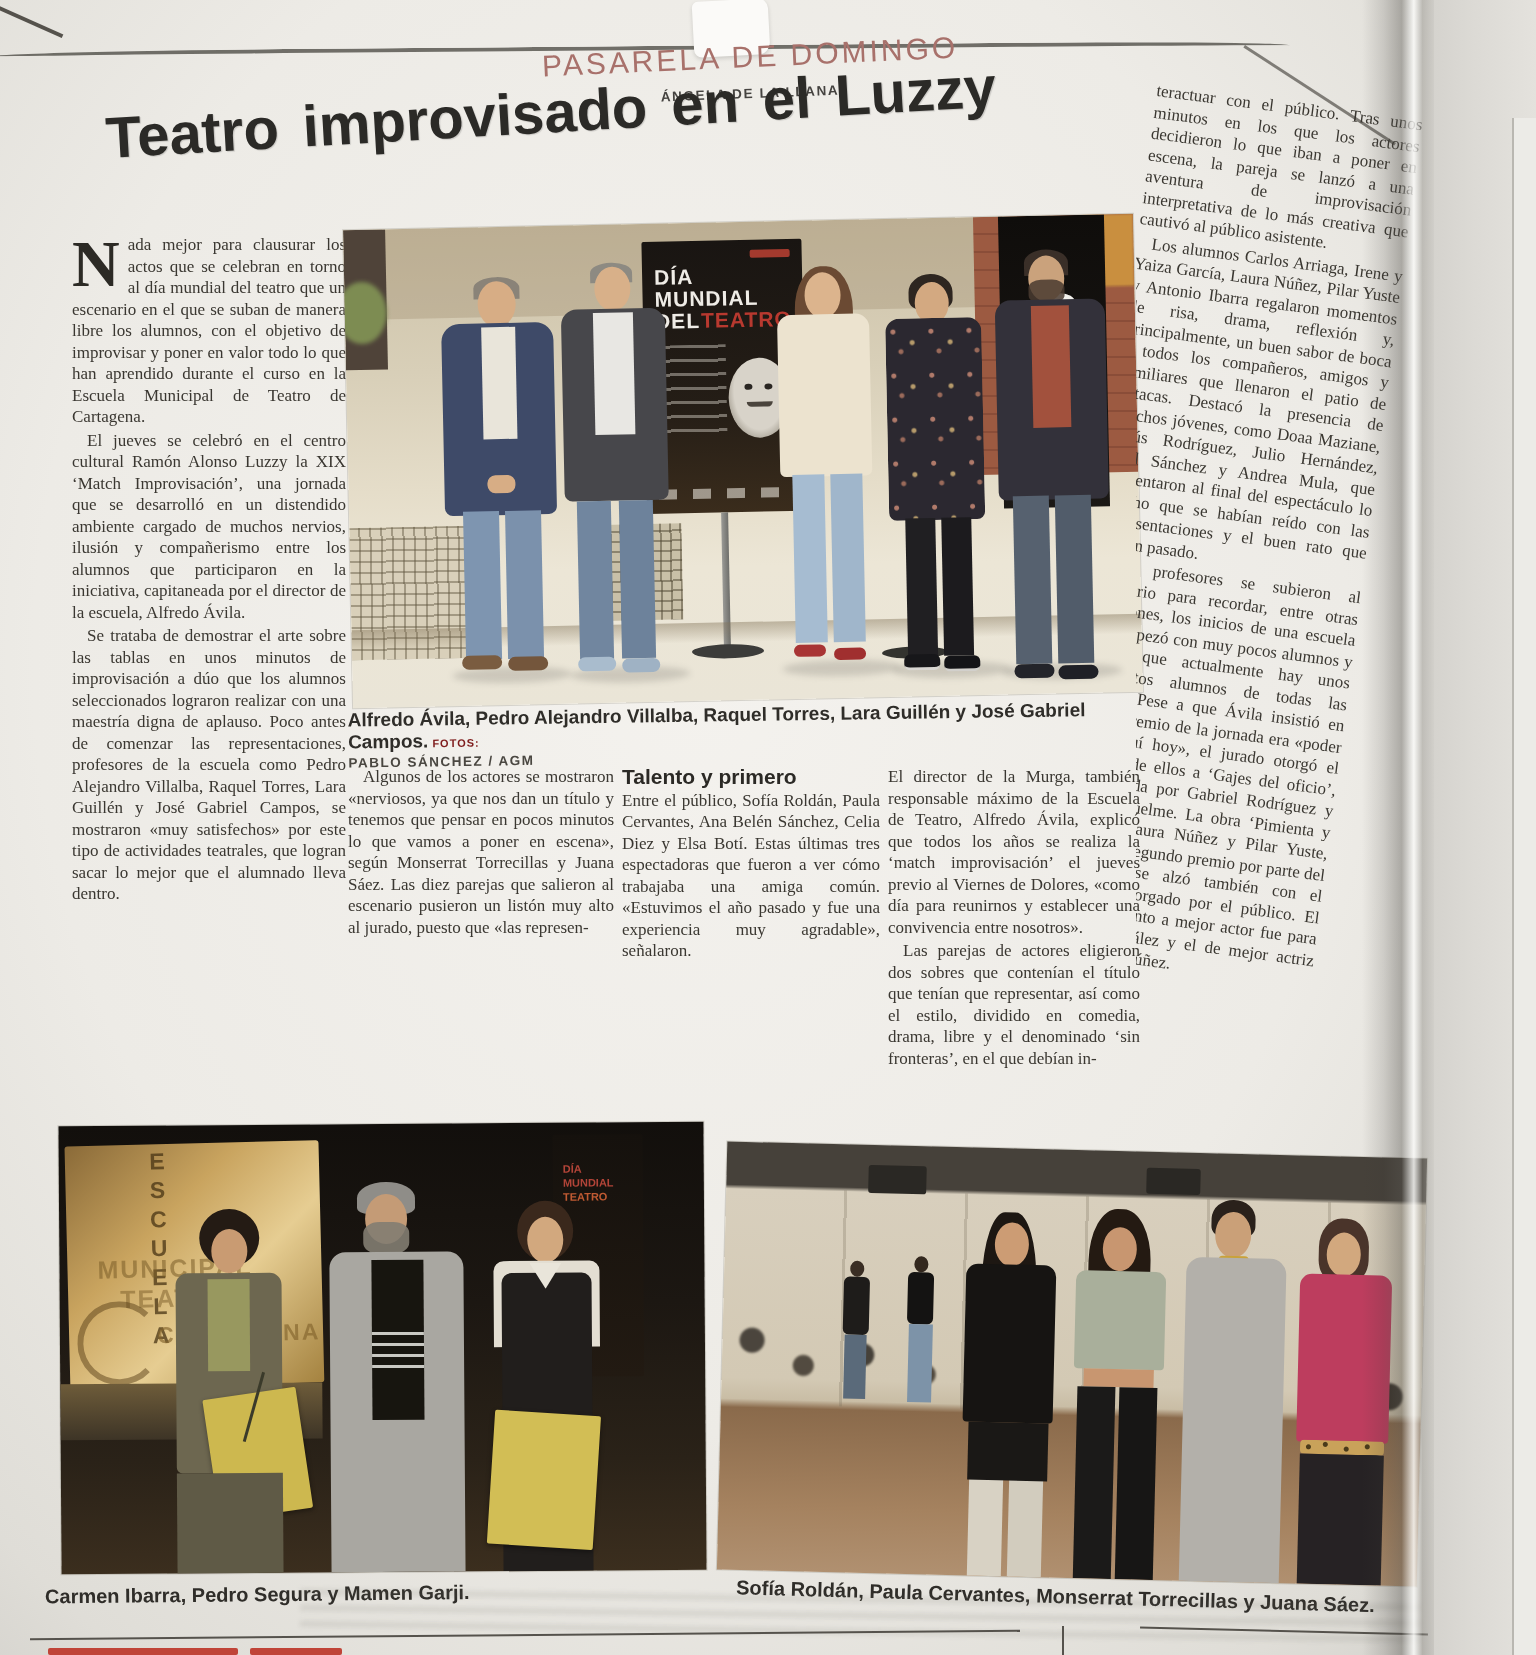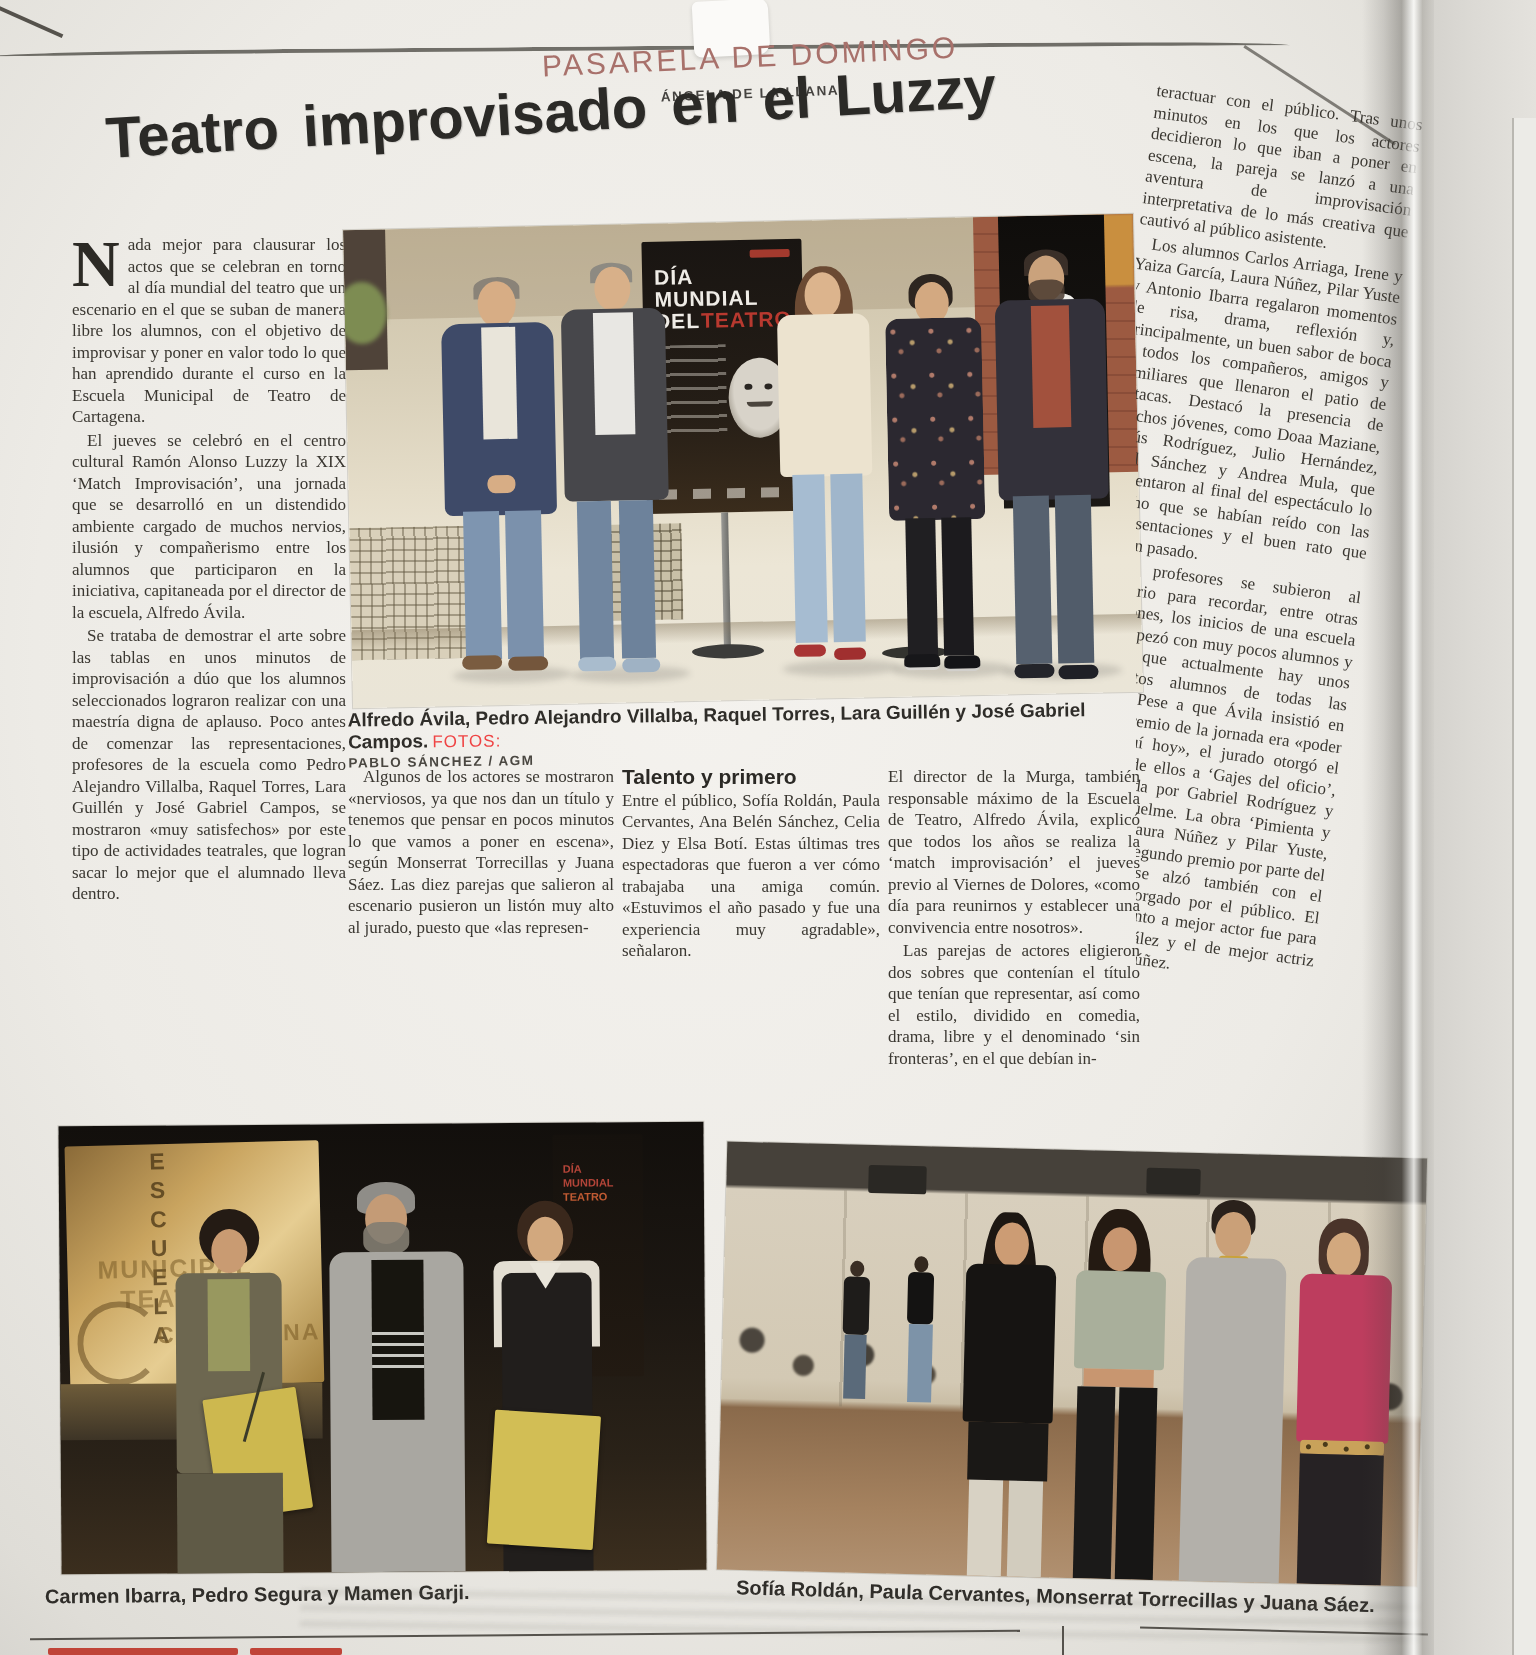--- a/index.html
+++ b/index.html
@@ -8,21 +8,21 @@
        font-family:"Liberation Serif", serif;color:#38352f;}
   .a{position:absolute;}
   .sans{font-family:"Liberation Sans", sans-serif;}
   #stage{position:absolute;left:0;top:0;width:1536px;height:1655px;}
   .col{font-size:17px;line-height:21.5px;text-align:justify;color:#3a3731;overflow:hidden;}
   .col p{margin:0 0 2px 0;}
   .col p.ind{text-indent:15px;}
   .dropcap{float:left;font-size:66px;line-height:52px;font-weight:bold;padding:4px 8px 0 0;color:#2c2a25;}
   .subhead{font-family:"Liberation Sans",sans-serif;font-weight:bold;font-size:21px;margin:10px 0 6px 0;color:#2b2925;text-indent:0;}
   .caption{font-family:"Liberation Sans",sans-serif;font-weight:bold;font-size:19px;color:#2f2d29;}
-  .credit{font-family:"Liberation Sans",sans-serif;font-weight:normal;font-size:17px;letter-spacing:1px;color:#ef4444;}
+  .credit{font-family:"Liberation Sans",sans-serif;font-weight:bold;font-size:11px;letter-spacing:1px;color:#7f1d1d;}
   .credit2{font-family:"Liberation Sans",sans-serif;font-weight:bold;font-size:13.5px;letter-spacing:1.5px;color:#4a4741;}
   .photo{overflow:hidden;box-shadow:0 0 0 1px rgba(120,115,100,0.25);}
   .vtext{writing-mode:vertical-rl;text-orientation:upright;}
   .shadow{background:rgba(0,0,0,0.13);border-radius:50%;filter:blur(3px);}
 </style>
 </head>
 <body>
 
 <div id="stage">
 

